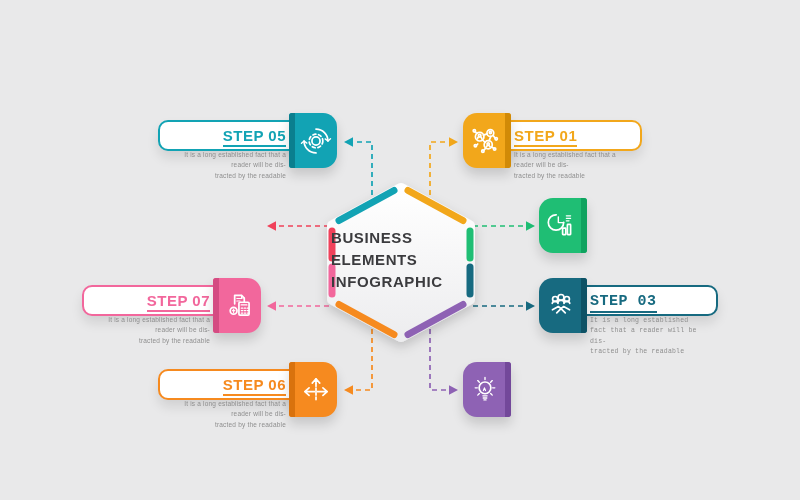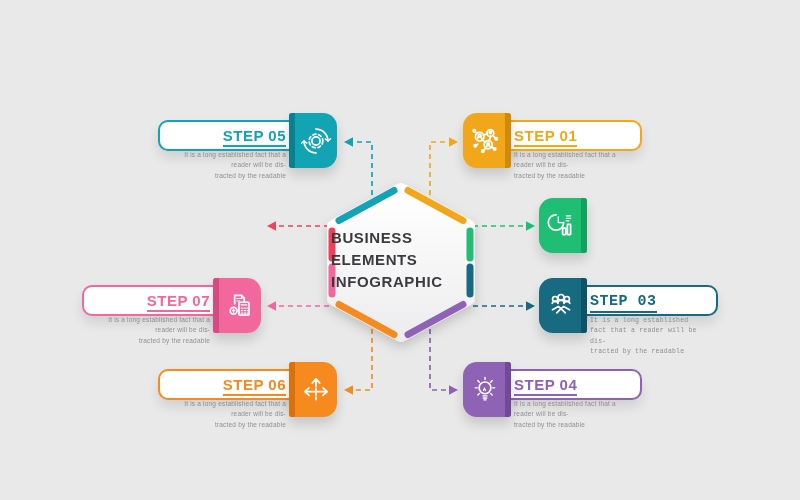--- a/index.html
+++ b/index.html
@@ -247,27 +247,20 @@
       <svg width="32" height="32" viewBox="0 0 30 30" class="icon-stroke">
         <path d="M15,24 V8" stroke-dasharray="2.4 1.8"></path>
         <path d="M15,4.5 L11.5,8.5 M15,4.5 L18.5,8.5 M15,4.5 V9"></path>
         <path d="M14,16.5 H7 M4.5,16.5 L8.5,13 M4.5,16.5 L8.5,20 M4.5,16.5 H9"></path>
         <path d="M16,16.5 H23 M25.5,16.5 L21.5,13 M25.5,16.5 L21.5,20 M25.5,16.5 H21"></path>
       </svg>
     </div>
   </div>
 
   <div id="grp04" class="group right g04">
-    <div class="card">
-      <span class="card-title">STEP 04</span>
-      <div class="card-desc">
-        <span>It is a long established fact that a reader will be dis-</span><br>
-        <span>tracted by the readable</span>
-      </div>
-    </div>
     <div class="tab">
       <svg width="32" height="32" viewBox="0 0 30 30" class="icon-stroke">
         <circle cx="15" cy="13" r="5.5"></circle>
         <path d="M13.5,15.5 l1,-2.5 l1,2.5" stroke-width="1.1"></path>
         <path d="M13,20.5 h4 M13.3,22.5 h3.4 M14,24.3 h2" stroke-width="1.2"></path>
         <path d="M15,3.2 V5.2 M5.8,13 H7.8 M22.2,13 H24.2 M8.2,6.2 L9.7,7.7 M21.8,6.2 L20.3,7.7 M8.2,19.8 L9.7,18.3 M21.8,19.8 L20.3,18.3" stroke-width="1.3"></path>
       </svg>
     </div>
   </div>
 

